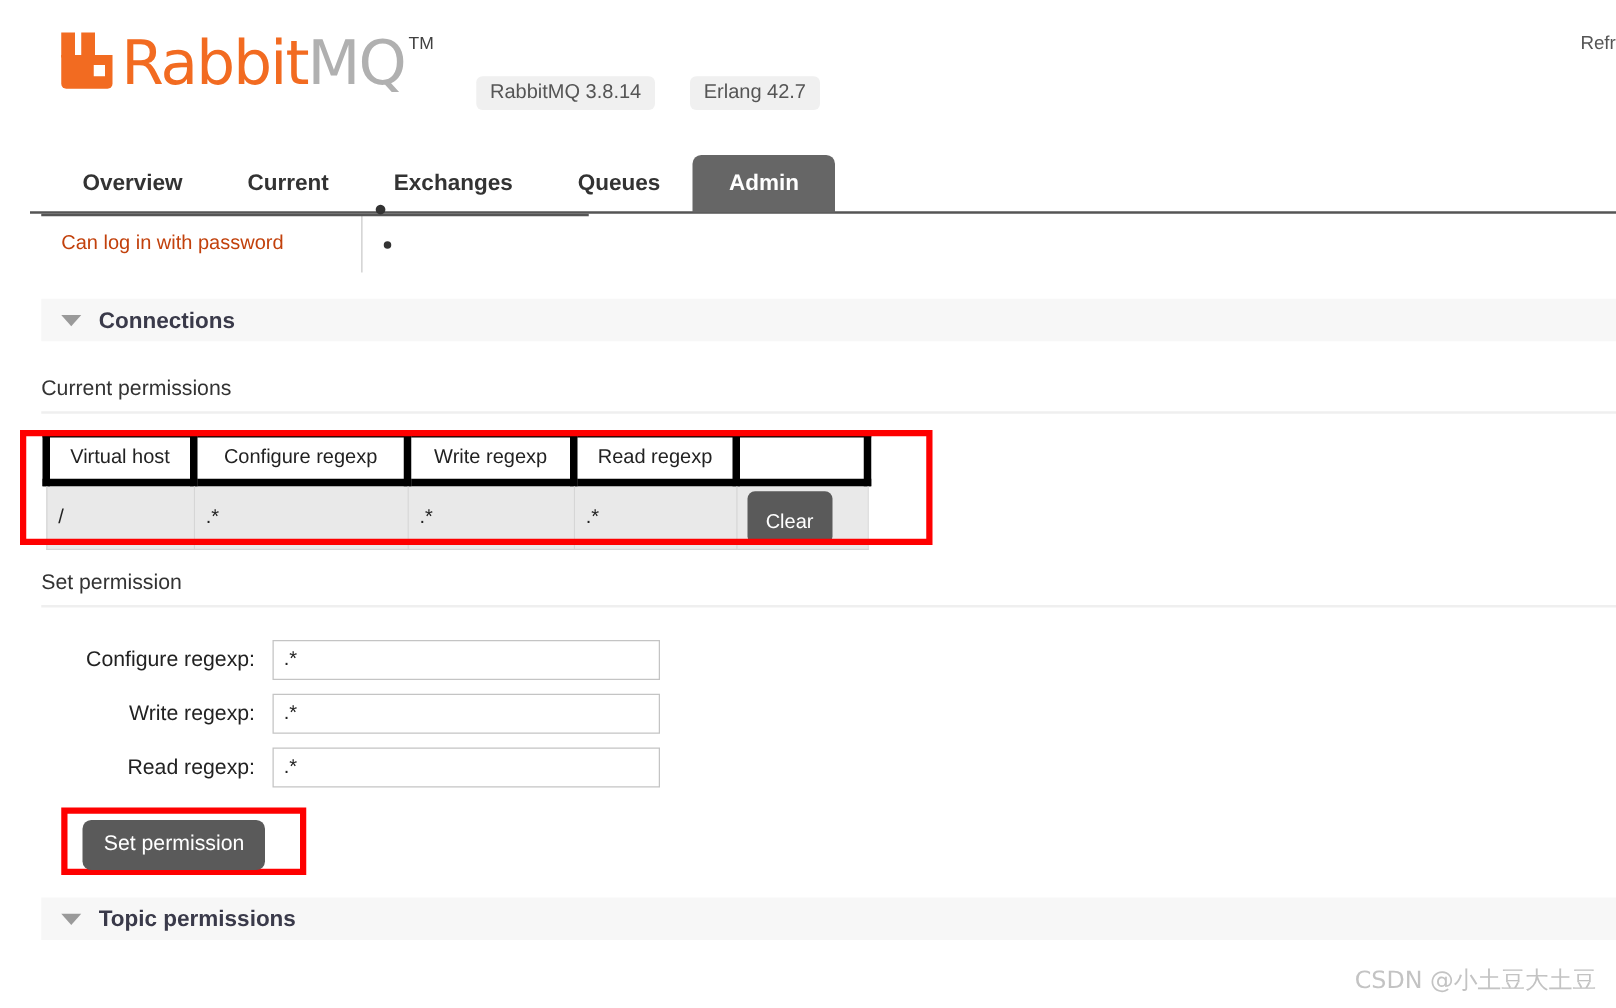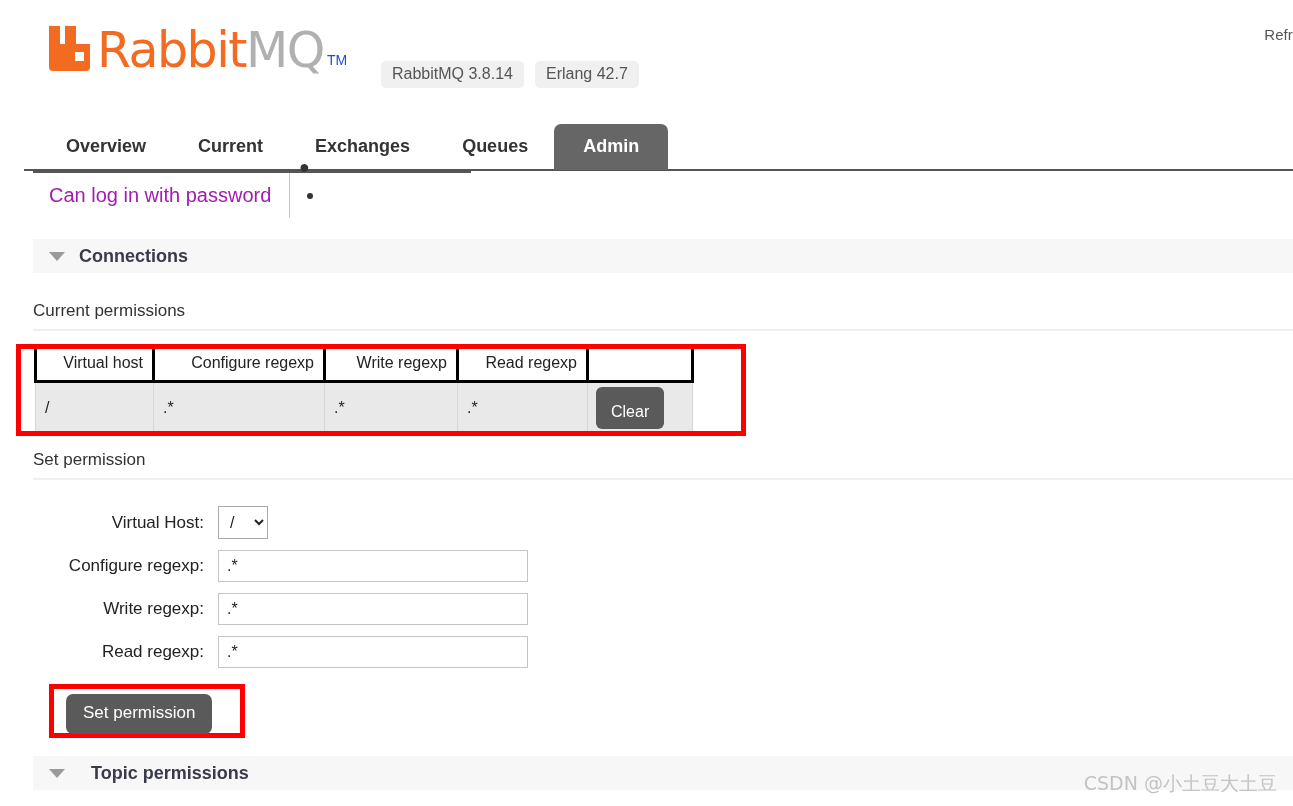--- a/index.html
+++ b/index.html
@@ -26,21 +26,20 @@
   .header {
     position: relative;
     height: 112px;
   }
 
   .logo-wrap {
     position: absolute;
     left: 49px;
     top: 26px;
     display: flex;
-    align-items: flex-end;
   }
 
   .logo-mark {
     position: relative;
     width: 42px;
     height: 45px;
     margin-right: 6px;
     margin-bottom: 4px;
   }
   
@@ -74,33 +73,33 @@
     font-size: 49px;
     line-height: 49px;
     font-weight: 400;
     letter-spacing: -1.5px;
     font-family: "DejaVu Sans", sans-serif;
   }
   .logo-text .rabbit { color: #f26b21; }
   .logo-text .mq { color: #b0b0b0; }
   .logo-tm {
     font-size: 14px;
-    color: #1d4ed8;
+    color: #404040;
     margin-left: 3px;
     margin-bottom: 7px;
     letter-spacing: 0;
     font-family: "Liberation Sans", sans-serif;
   }
 
   .badges {
     position: absolute;
     left: 381px;
     top: 61px;
     display: flex;
-    gap: 11px;
+    gap: 28px;
   }
   .badge {
     background: #f0f0f0;
     border-radius: 5px;
     padding: 4px 11px 5px 11px;
     font-size: 16px;
     color: #555555;
     white-space: nowrap;
   }
 
@@ -183,22 +182,22 @@
     line-height: 10px;
   }
   .cut-row {
     display: flex;
     align-items: center;
     height: 46px;
     padding-top: 2px;
   }
   .cut-row .cell-label {
     width: 256px;
-    font-size: 20px;
-    color: #a21caf;
+    font-size: 16px;
+    color: #c2410c;
     padding-left: 16px;
   }
   .cut-row .cell-divider {
     width: 1px;
     height: 46px;
     background: #c9c9c9;
   }
   .cut-row .cell-value {
     padding-left: 17px;
     font-size: 17px;
@@ -269,23 +268,23 @@
     height: 92px;
   }
   .perm-table {
     border-collapse: collapse;
     margin-left: 18px;
     margin-top: 13px;
     font-size: 16px;
   }
   .perm-table th {
     background: #ffffff;
-    border: 3px solid #000000;
+    border: 6px solid #000000;
     font-weight: normal;
-    text-align: right;
+    text-align: center;
     padding: 7px 9px 8px 9px;
     color: #222222;
     white-space: nowrap;
   }
   .perm-table td {
     background: #e9e9e9;
     border: 1px solid #d6d6d6;
     padding: 6px 9px 7px 9px;
     color: #222222;
     vertical-align: middle;
@@ -466,26 +465,20 @@
             </td>
           </tr>
         </tbody>
       </table>
     </div>
 
     <div class="sub-label" style="margin-top:16px;">Set permission</div>
 
     <div class="form">
 
-      <div class="form-row">
-        <div class="form-label">Virtual Host:</div>
-        <select class="select-vh">
-          <option>/</option>
-        </select>
-      </div>
 
       <div class="form-row">
         <div class="form-label">Configure regexp:</div>
         <input class="text-input" type="text" value=".*" style="">
       </div>
 
       <div class="form-row">
         <div class="form-label">Write regexp:</div>
         <input class="text-input" type="text" value=".*" style="">
       </div>
@@ -494,21 +487,21 @@
         <div class="form-label">Read regexp:</div>
         <input class="text-input" type="text" value=".*" style="">
       </div>
 
       <div class="submit-zone">
         <div class="red-box btn-box"></div>
         <button class="btn-set">Set permission</button>
       </div>
     </div>
 
-    <div class="section-bar topic" style="margin-top:18px;gap:12px;">
+    <div class="section-bar topic" style="margin-top:18px;">
       <span class="caret"></span>
       <span class="section-title">Topic permissions</span>
     </div>
 
   </div>
 
   <div class="watermark">CSDN @小土豆大土豆</div>
 </div>
 
 </body></html>

